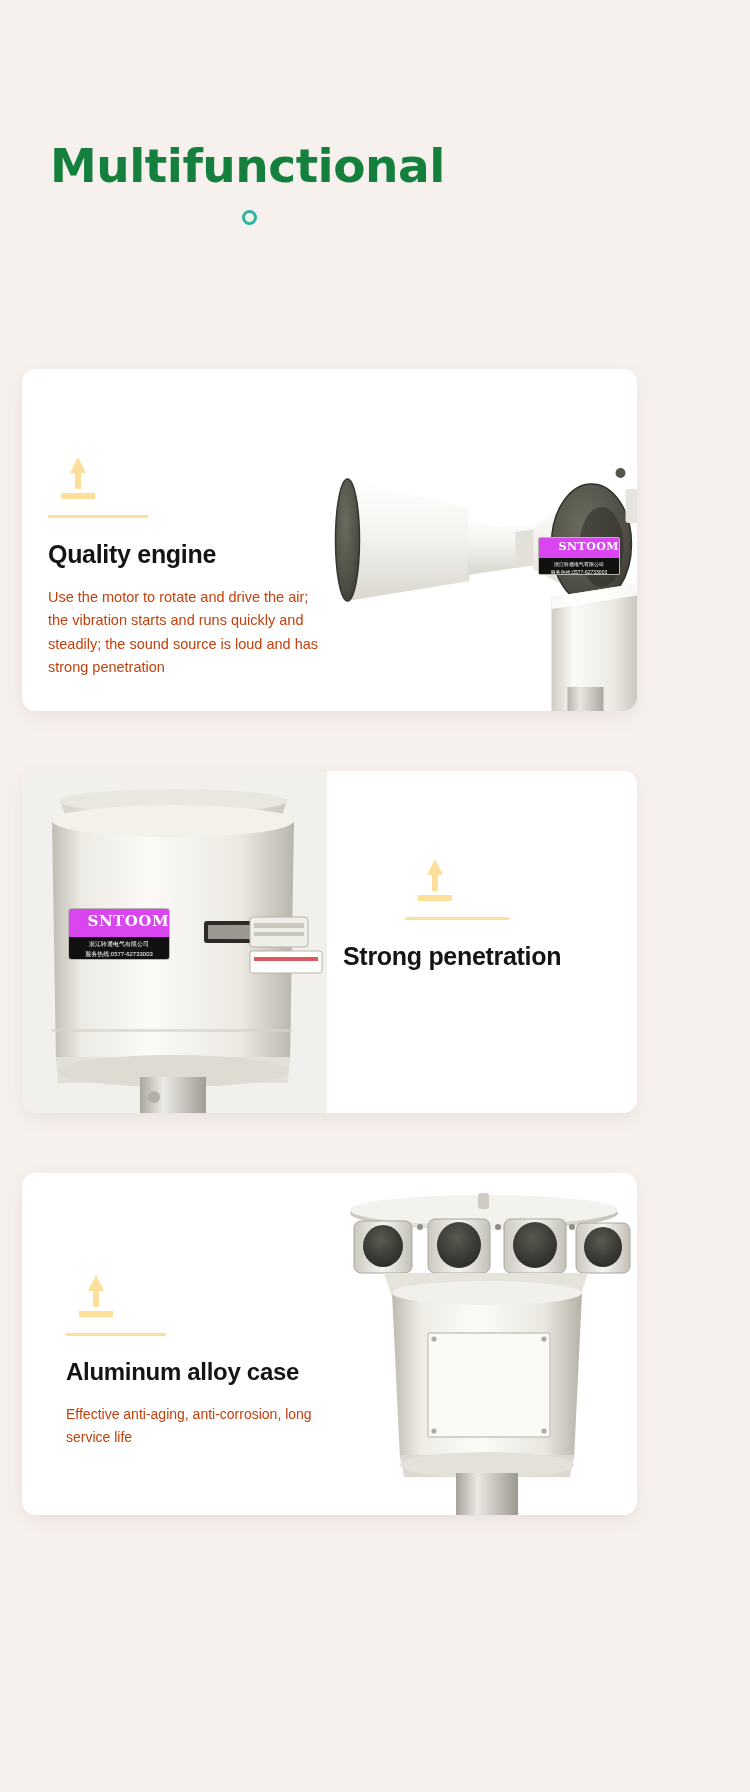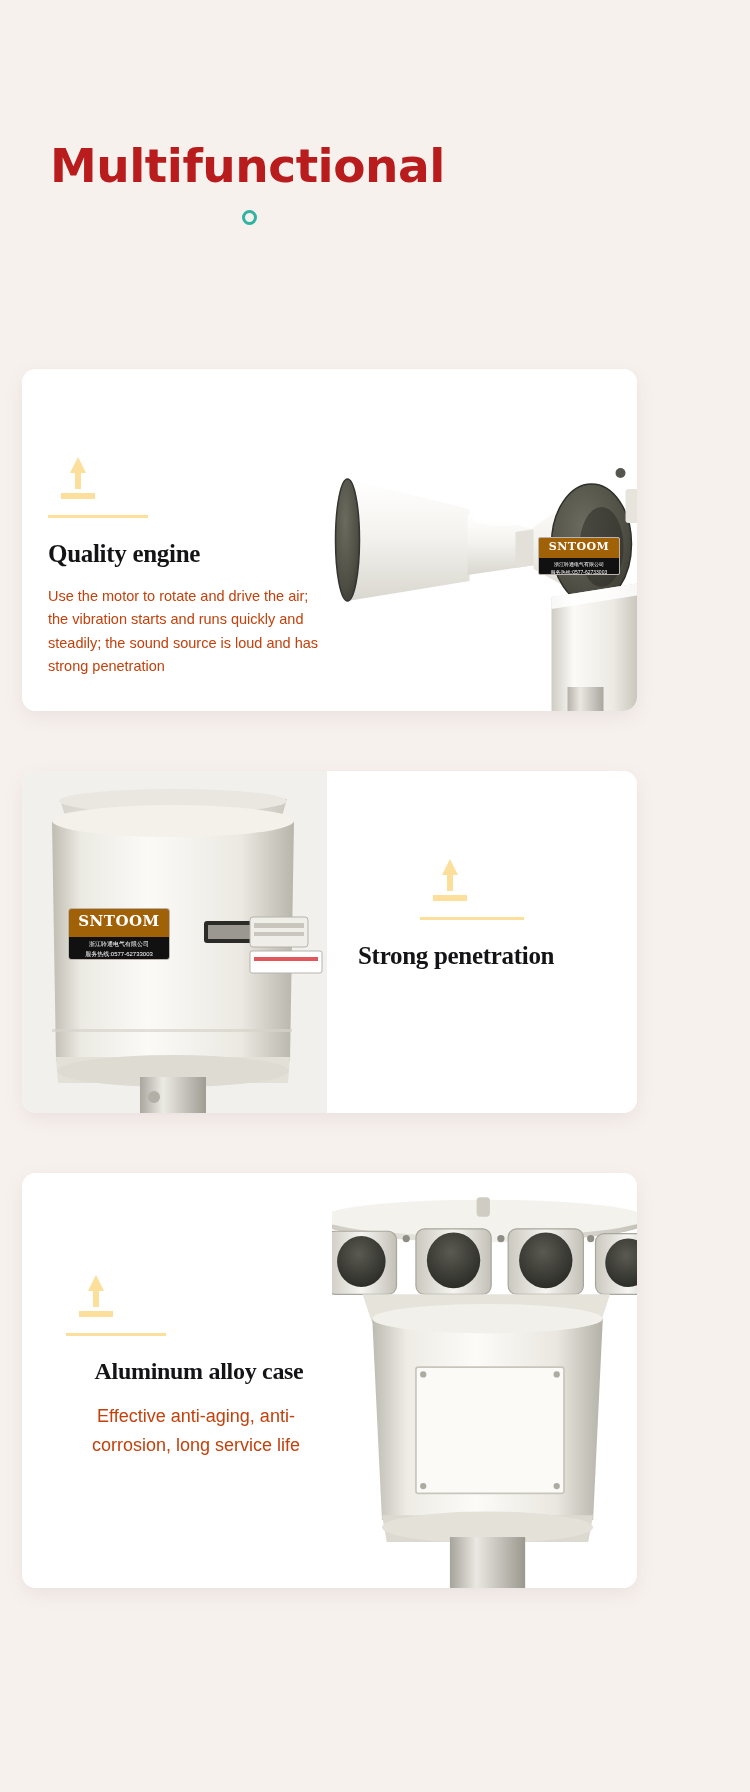--- a/index.html
+++ b/index.html
@@ -23,21 +23,21 @@
   .headline {
     position: absolute;
     left: 50px;
     top: 142px;
     width: 620px;
   }
   .headline-line {
     font-size: 47px;
     font-weight: 700;
     letter-spacing: -0.5px;
-    color: #b91c1c;
+    color: #15803d;
     line-height: 1.0;
     font-family: "DejaVu Sans", sans-serif;
   }
   .headline-line.l1 { margin-bottom: 43px; }
   .headline-dot {
     position: absolute;
     left: 242px;
     top: 210px;
     width: 15px;
     height: 15px;
@@ -52,90 +52,90 @@
     left: 22px;
     width: 615px;
     background: #ffffff;
     border-radius: 14px;
     box-shadow: 0 6px 18px rgba(120,100,95,0.10);
     overflow: hidden;
     display: flex;
   }
   .card-1 { top: 369px; height: 342px; }
   .card-2 { top: 771px; height: 342px; flex-direction: row-reverse; }
-  .card-3 { top: 1173px; height: 415px; text-align: center; }
+  .card-3 { top: 1173px; height: 342px; }
 
   .card-text {
     width: 310px;
     flex: 0 0 310px;
     padding: 82px 0 0 26px;
     position: relative;
     z-index: 3;
     background: #fff;
   }
   .card-2 .card-text { padding-left: 0; padding-right: 18px; text-align: left; }
-  .card-2 .card-text-inner { padding-left: 31px; }
+  .card-2 .card-text-inner { padding-left: 16px; }
   .card-3 .card-text { padding-top: 96px; padding-left: 44px; }
 
   
   .feat-icon { width: 100px; margin-bottom: 22px; position: relative; }
   .card-2 .feat-icon { margin-left: 62px; }
   .feat-icon svg { display: block; }
   .divider {
     width: 100px;
     height: 3px;
     background: #fbdf9b;
     margin-top: 12px;
   }
   .card-2 .divider { width: 104px; }
 
   .card-title {
-    font-family: Liberation Serif, serif;
+    font-family: Liberation Sans, sans-serif;
     font-size: 25px;
     font-weight: 700;
     color: #141416;
     letter-spacing: -0.3px;
     margin-bottom: 17px;
   }
   .card-3 .card-title { font-size: 24px; }
 
   .card-body {
     font-size: 14.5px;
     line-height: 1.62;
     color: #c2410c;
     width: 284px;
     font-family: "Liberation Sans", sans-serif;
   }
   .card-2 .card-body { width: 236px; }
-  .card-3 .card-body { width: 260px; font-size: 18px; }
+  .card-3 .card-body { width: 260px; font-size: 14px; }
 
   
   .card-photo {
     flex: 1 1 auto;
     position: relative;
     overflow: hidden;
     background: #ffffff;
   }
   .card-2 .card-photo { background: #f2f0ec; }
 
   .photo-svg { position: absolute; inset: 0; width: 100%; height: 100%; }
 
   
   .plate {
     position: absolute;
     background: #fff;
     border: 1px solid #b9b5ae;
     overflow: hidden;
   }
   .plate .plate-red {
-    background: #a16207;
+    background: #d946ef;
     color: #fff;
     font-family: "DejaVu Serif", serif;
     font-weight: 700;
-    text-align: center;
+    text-align: right;
     letter-spacing: 0.5px;
   }
   .plate .plate-sub {
     background: #111;
     color: #fff;
     text-align: center;
   }
 </style>
 </head>
 <body>

